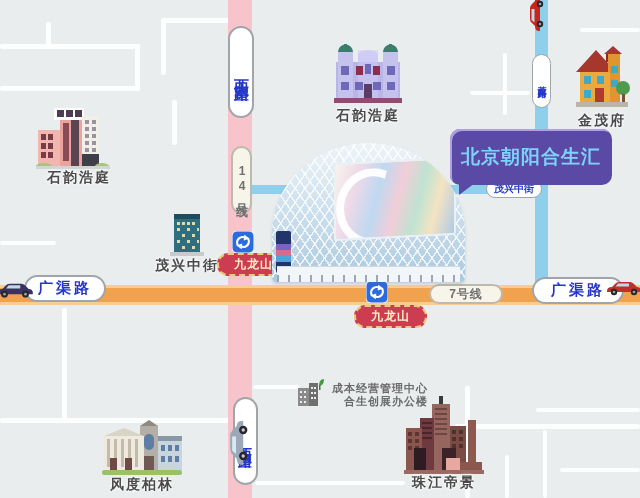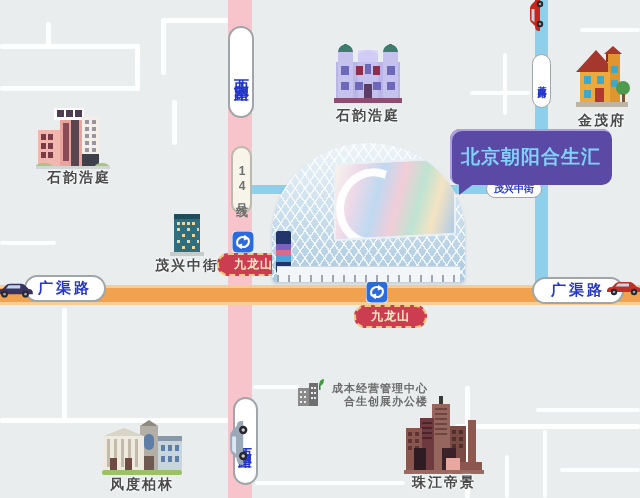--- a/index.html
+++ b/index.html
@@ -299,20 +299,21 @@
     <rect x="2" y="74" width="80" height="4" fill="#9A6A62"></rect>
   </svg>
   <div class="place-label" style="left:408px;top:474px;width:72px">珠江帝景</div>
 
   <div class="pill vert" style="left:228px;top:26px;width:26px;height:92px;font-size:15px;">西大望路</div>
   <div class="pill vert line" style="left:231px;top:146px;width:21px;height:68px;font-size:12px;letter-spacing:1px;">14号线</div>
   <div class="pill vert" style="left:532px;top:54px;width:19px;height:54px;font-size:9px;border-width:1.5px;letter-spacing:1px;">茂兴西路</div>
   <div class="pill" style="left:486px;top:180px;width:56px;height:18px;font-size:10px;border-width:1.5px;">茂兴中街</div>
   <div class="pill" style="left:24px;top:275px;width:82px;height:27px;font-size:15px;letter-spacing:3px;">广渠路</div>
   <div class="pill" style="left:532px;top:277px;width:92px;height:27px;font-size:15px;letter-spacing:3px;">广渠路</div>
+  <div class="pill line" style="left:429px;top:284px;width:74px;height:20px;font-size:12px;letter-spacing:1px;">7号线</div>
   <div class="pill vert" style="left:233px;top:397px;width:25px;height:88px;font-size:14px;">西大望路</div>
 
   <svg class="abs" style="left:232px;top:231px" width="22" height="22" viewBox="0 0 22 22">
     <rect width="22" height="22" rx="5" fill="#2B6BDD" stroke="#fff" stroke-width="1"></rect>
     <path d="M6 14.5 A5.4 5.4 0 0 1 14.2 7.6" stroke="#fff" stroke-width="2.2" fill="none"></path>
     <polygon points="12.2,3.8 17.6,7.6 11.8,9.6" fill="#fff"></polygon>
     <path d="M16 7.5 A5.4 5.4 0 0 1 7.8 14.4" stroke="#fff" stroke-width="2.2" fill="none"></path>
     <polygon points="9.8,18.2 4.4,14.4 10.2,12.4" fill="#fff"></polygon>
   </svg>
   <div class="station" style="left:217px;top:253px;">九龙山</div>

